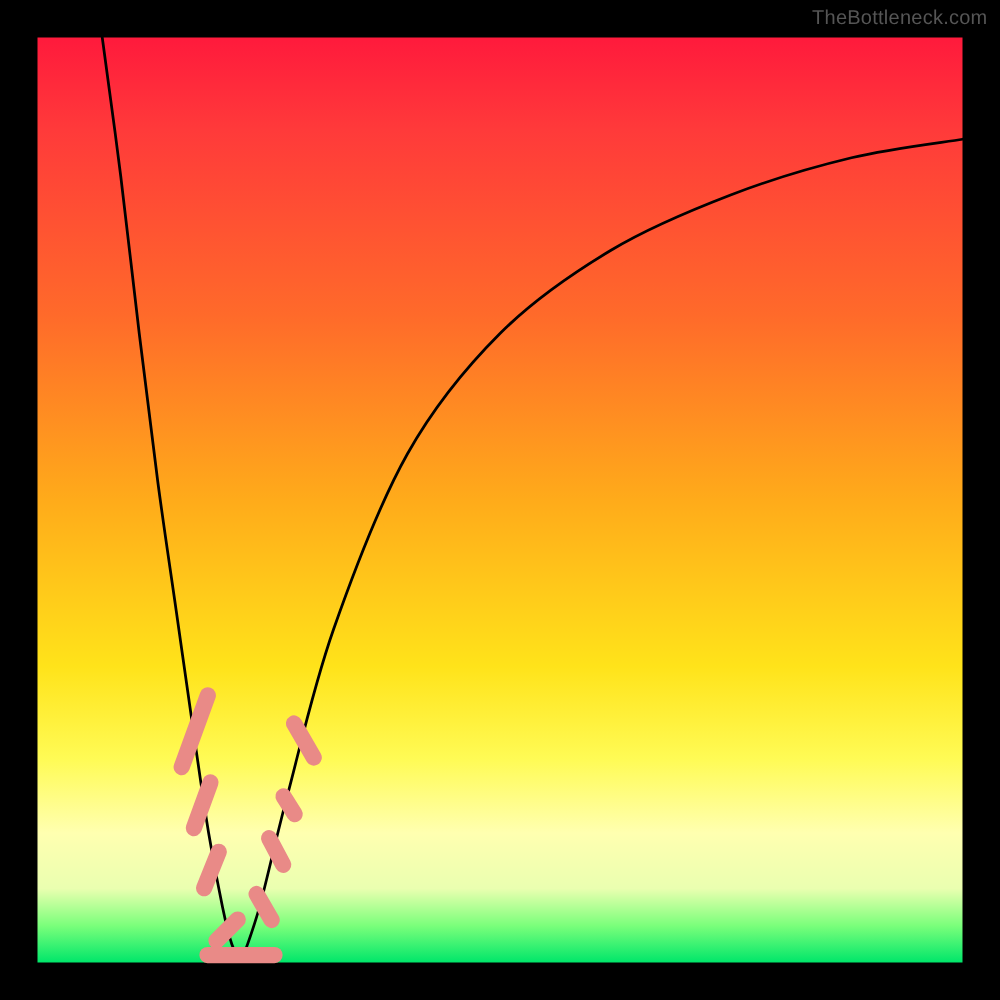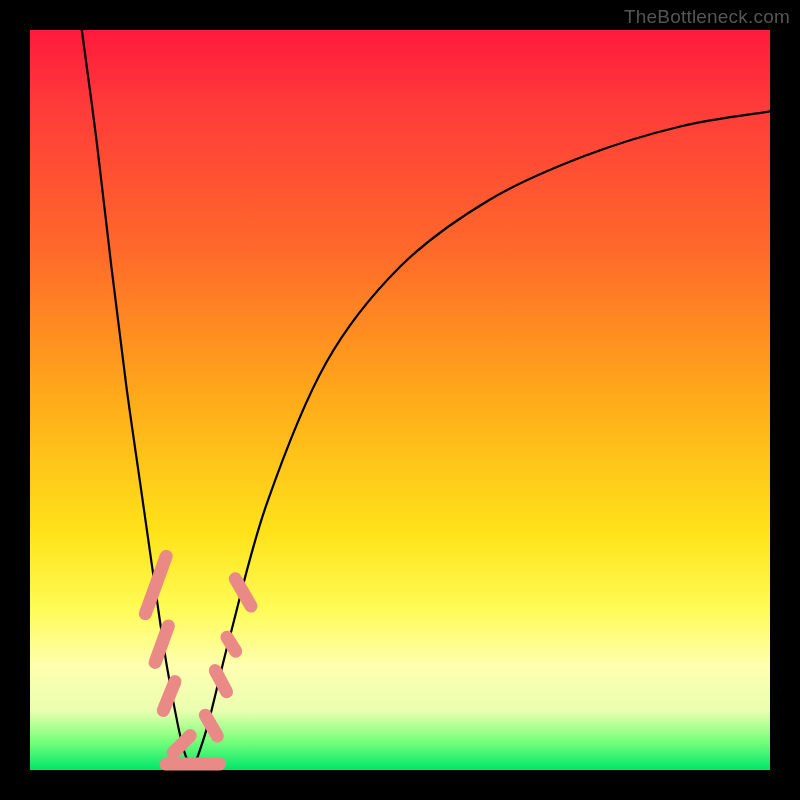--- a/index.html
+++ b/index.html
@@ -36,21 +36,21 @@
       #eaffb0 92%,
       #7bff7b 96%,
       #00e66a 100%
     );
   }
   .attribution {
     position: absolute;
     top: 6px;
     right: 10px;
     color: #555555;
-    font-size: 19px;
+    font-size: 16px;
     font-weight: 400;
     letter-spacing: 0.2px;
   }
   svg.curves {
     position: absolute;
     left: 0;
     top: 0;
     width: 740px;
     height: 740px;
     overflow: visible;

